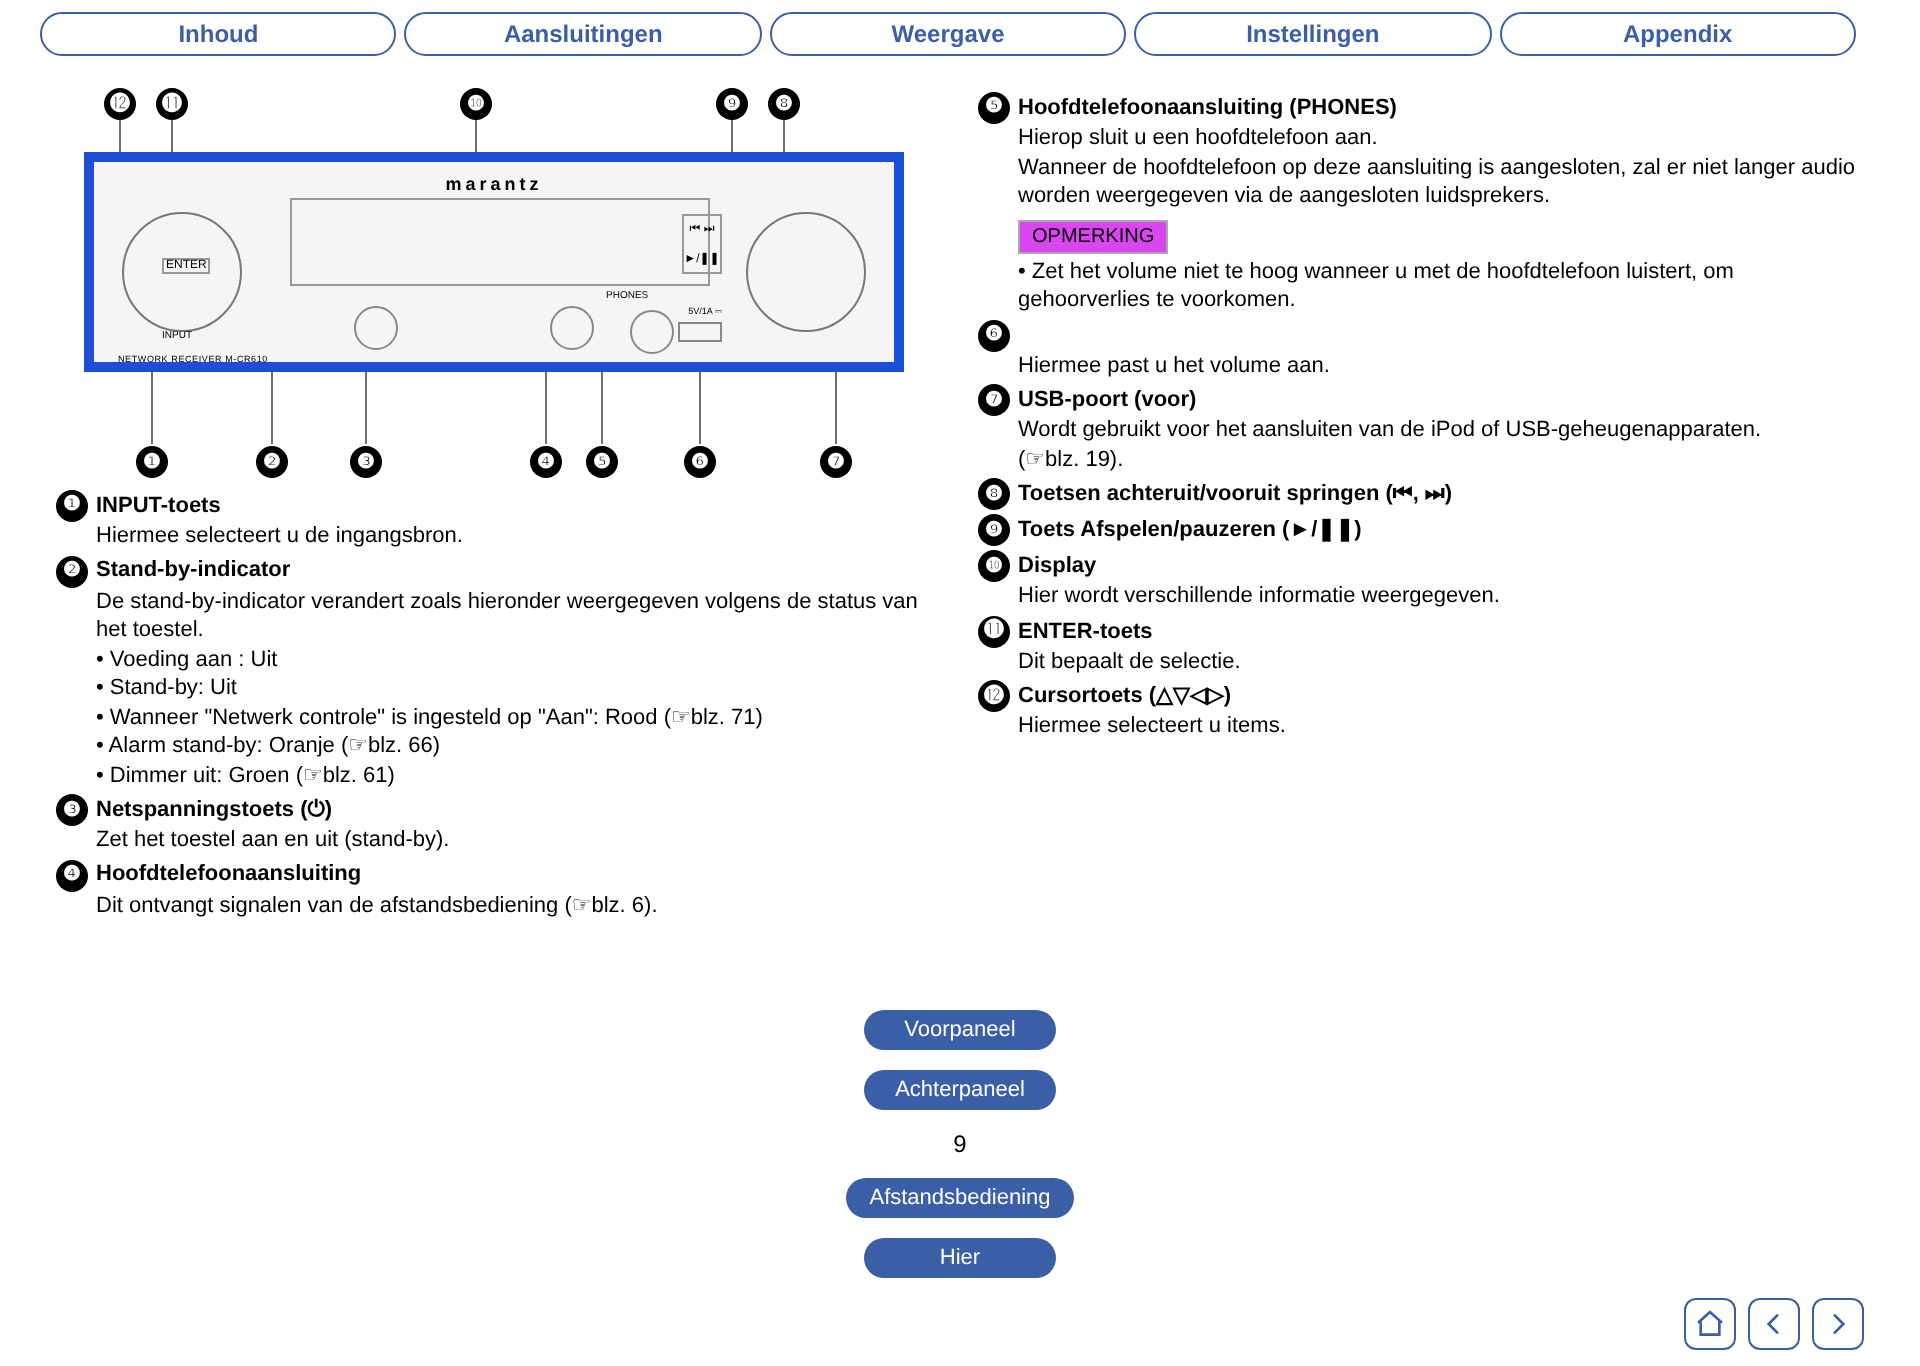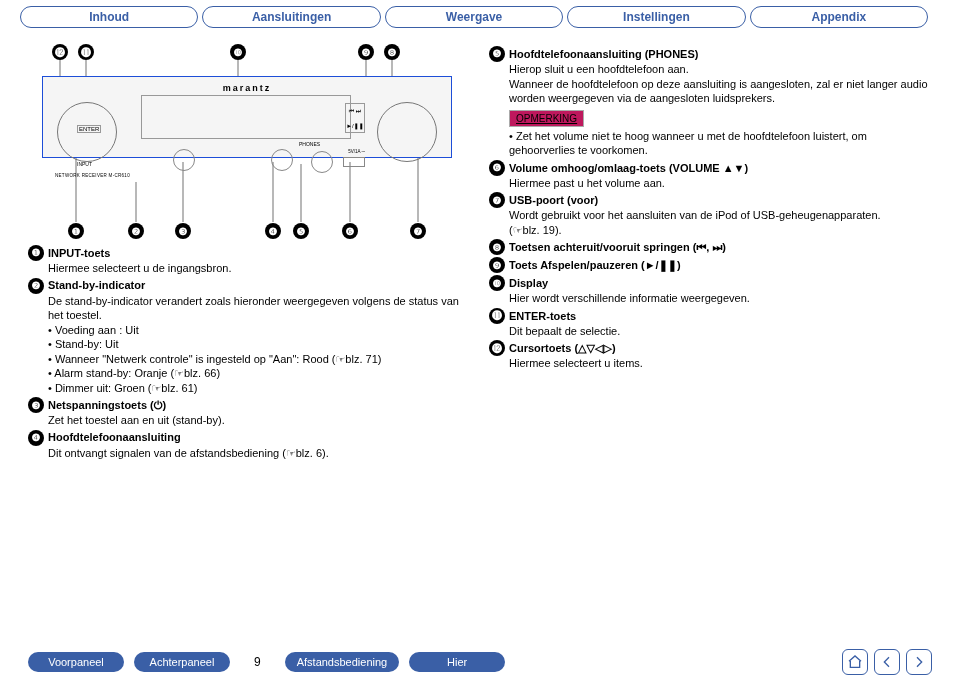--- a/index.html
+++ b/index.html
@@ -54,22 +54,22 @@
     font-size: 10px;
     align-items: center;
     justify-content: center;
     font-weight: bold;
   }
   .receiver {
     position: absolute;
     top: 32px;
     left: 14px;
     width: 410px;
-    height: 82px;
-    border: 1px solid #1d4ed8;
+    height: 110px;
+    border: 5px solid #1d4ed8;
     background: #f5f5f5;
   }
   .receiver .brand {
     position: absolute;
     top: 6px; left: 50%; transform: translateX(-50%);
     font-size: 9px;
     letter-spacing: 2px;
     font-weight: bold;
   }
   .knob-l, .knob-r {
@@ -120,35 +120,35 @@
     stroke: #333;
     stroke-width: 0.7;
     fill: none;
   }
   .desc-list { line-height: 1.32; }
   .item-head { font-weight: bold; display: flex; align-items: center; gap: 4px; margin-top: 2px;}
   .item-head .num { flex-shrink: 0; }
   .sub { margin-left: 20px; }
   .note-box {
     border: 0.5px solid #aaa;
-    background: #be185d;
+    background: #d946ef;
     padding: 1px 6px;
     display: inline-block;
     font-size: 10px;
     margin: 4px 0 2px 20px;
-    text-decoration: underline;
   }
   .footer {
     position: absolute;
     bottom: 8px;
     left: 0; right: 0;
     padding: 0 28px;
     display: flex;
     align-items: center;
     gap: 10px;
+    flex-direction: column;
   }
   .fbtn {
     background: #3a5fa6;
     color: #fff;
     border-radius: 14px;
     padding: 4px 12px;
     font-size: 11px;
     cursor: pointer;
     min-width: 96px;
     text-align: center;
@@ -270,21 +270,20 @@
         <span class="num">❺</span>
         <span>Hoofdtelefoonaansluiting (PHONES)</span>
       </div>
     <div class="sub">Hierop sluit u een hoofdtelefoon aan.</div>
     <div class="sub">Wanneer de hoofdtelefoon op deze aansluiting is aangesloten, zal er niet langer audio worden weergegeven via de aangesloten luidsprekers.</div>
     <div class="note-box">OPMERKING</div>
     <div class="sub">• Zet het volume niet te hoog wanneer u met de hoofdtelefoon luistert, om gehoorverlies te voorkomen.</div>
 
     <div class="item-head">
         <span class="num">❻</span>
-        <span>Volume omhoog/omlaag-toets (VOLUME ▲▼)</span>
       </div>
     <div class="sub">Hiermee past u het volume aan.</div>
 
     <div class="item-head">
         <span class="num">❼</span>
         <span>USB-poort (voor)</span>
       </div>
     <div class="sub">Wordt gebruikt voor het aansluiten van de iPod of USB-geheugenapparaten.</div>
     <div class="sub">(☞blz. 19).</div>
 

